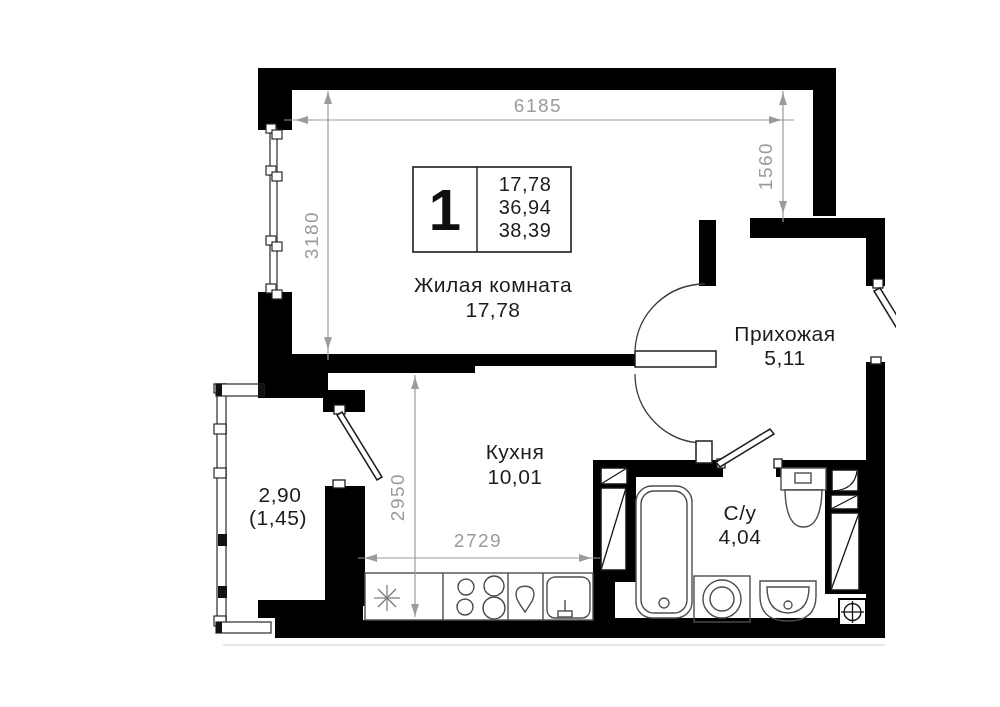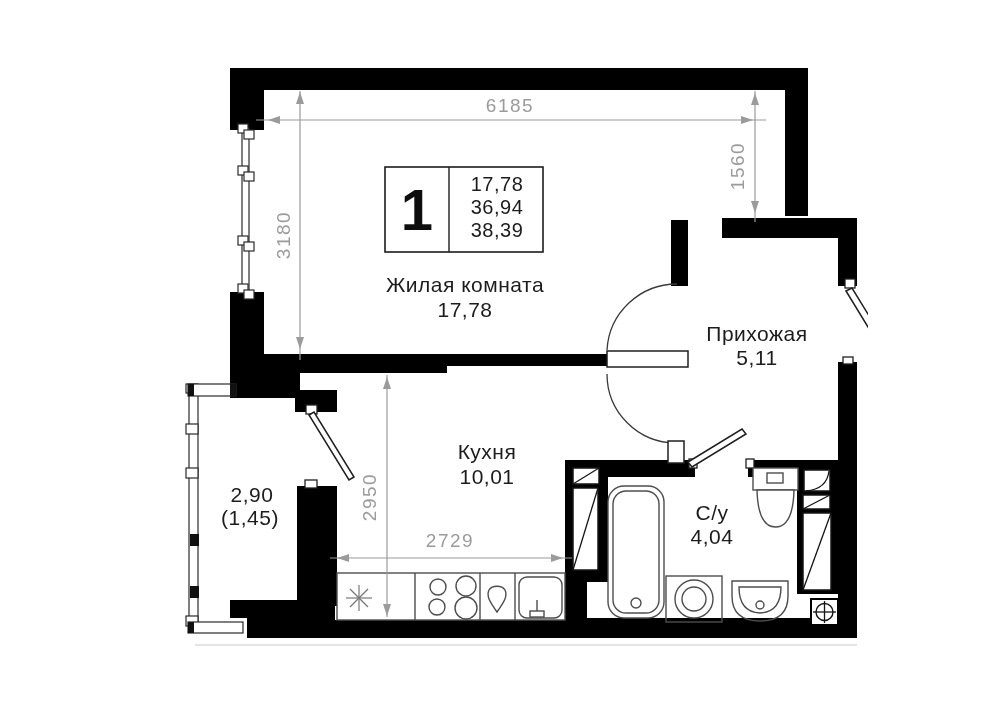--- a/index.html
+++ b/index.html
@@ -1,16 +1,16 @@
 <!DOCTYPE html>
 <html><head>
 <meta charset="utf-8">
 <style>
   html,body{margin:0;padding:0;background:#ffffff;}
-  .stage{width:868px;height:707px;position:relative;background:#fff;overflow:hidden;}
+  .stage{width:868px;height:707px;position:relative;background:#fff;overflow:hidden;padding-left:28px;}
   svg{display:block;}
   text{font-family:"Liberation Sans","DejaVu Sans",sans-serif;}
   .room-name{font-size:21px;fill:#1c1c1c;letter-spacing:.5px;}
   .dim{font-size:19px;fill:#9b9b9b;letter-spacing:1.5px;}
   .info-num{font-size:20px;fill:#1c1c1c;letter-spacing:.5px;}
   .info-big{font-size:58px;font-weight:bold;fill:#0e0e0e;}
   .wall{fill:#000;}
   .fix{fill:none;stroke:#4d4d4d;stroke-width:1.4;}
   .fixw{fill:#fff;stroke:#4d4d4d;stroke-width:1.4;}
   .hatchbox{fill:#fff;stroke:#141414;stroke-width:1.5;}

